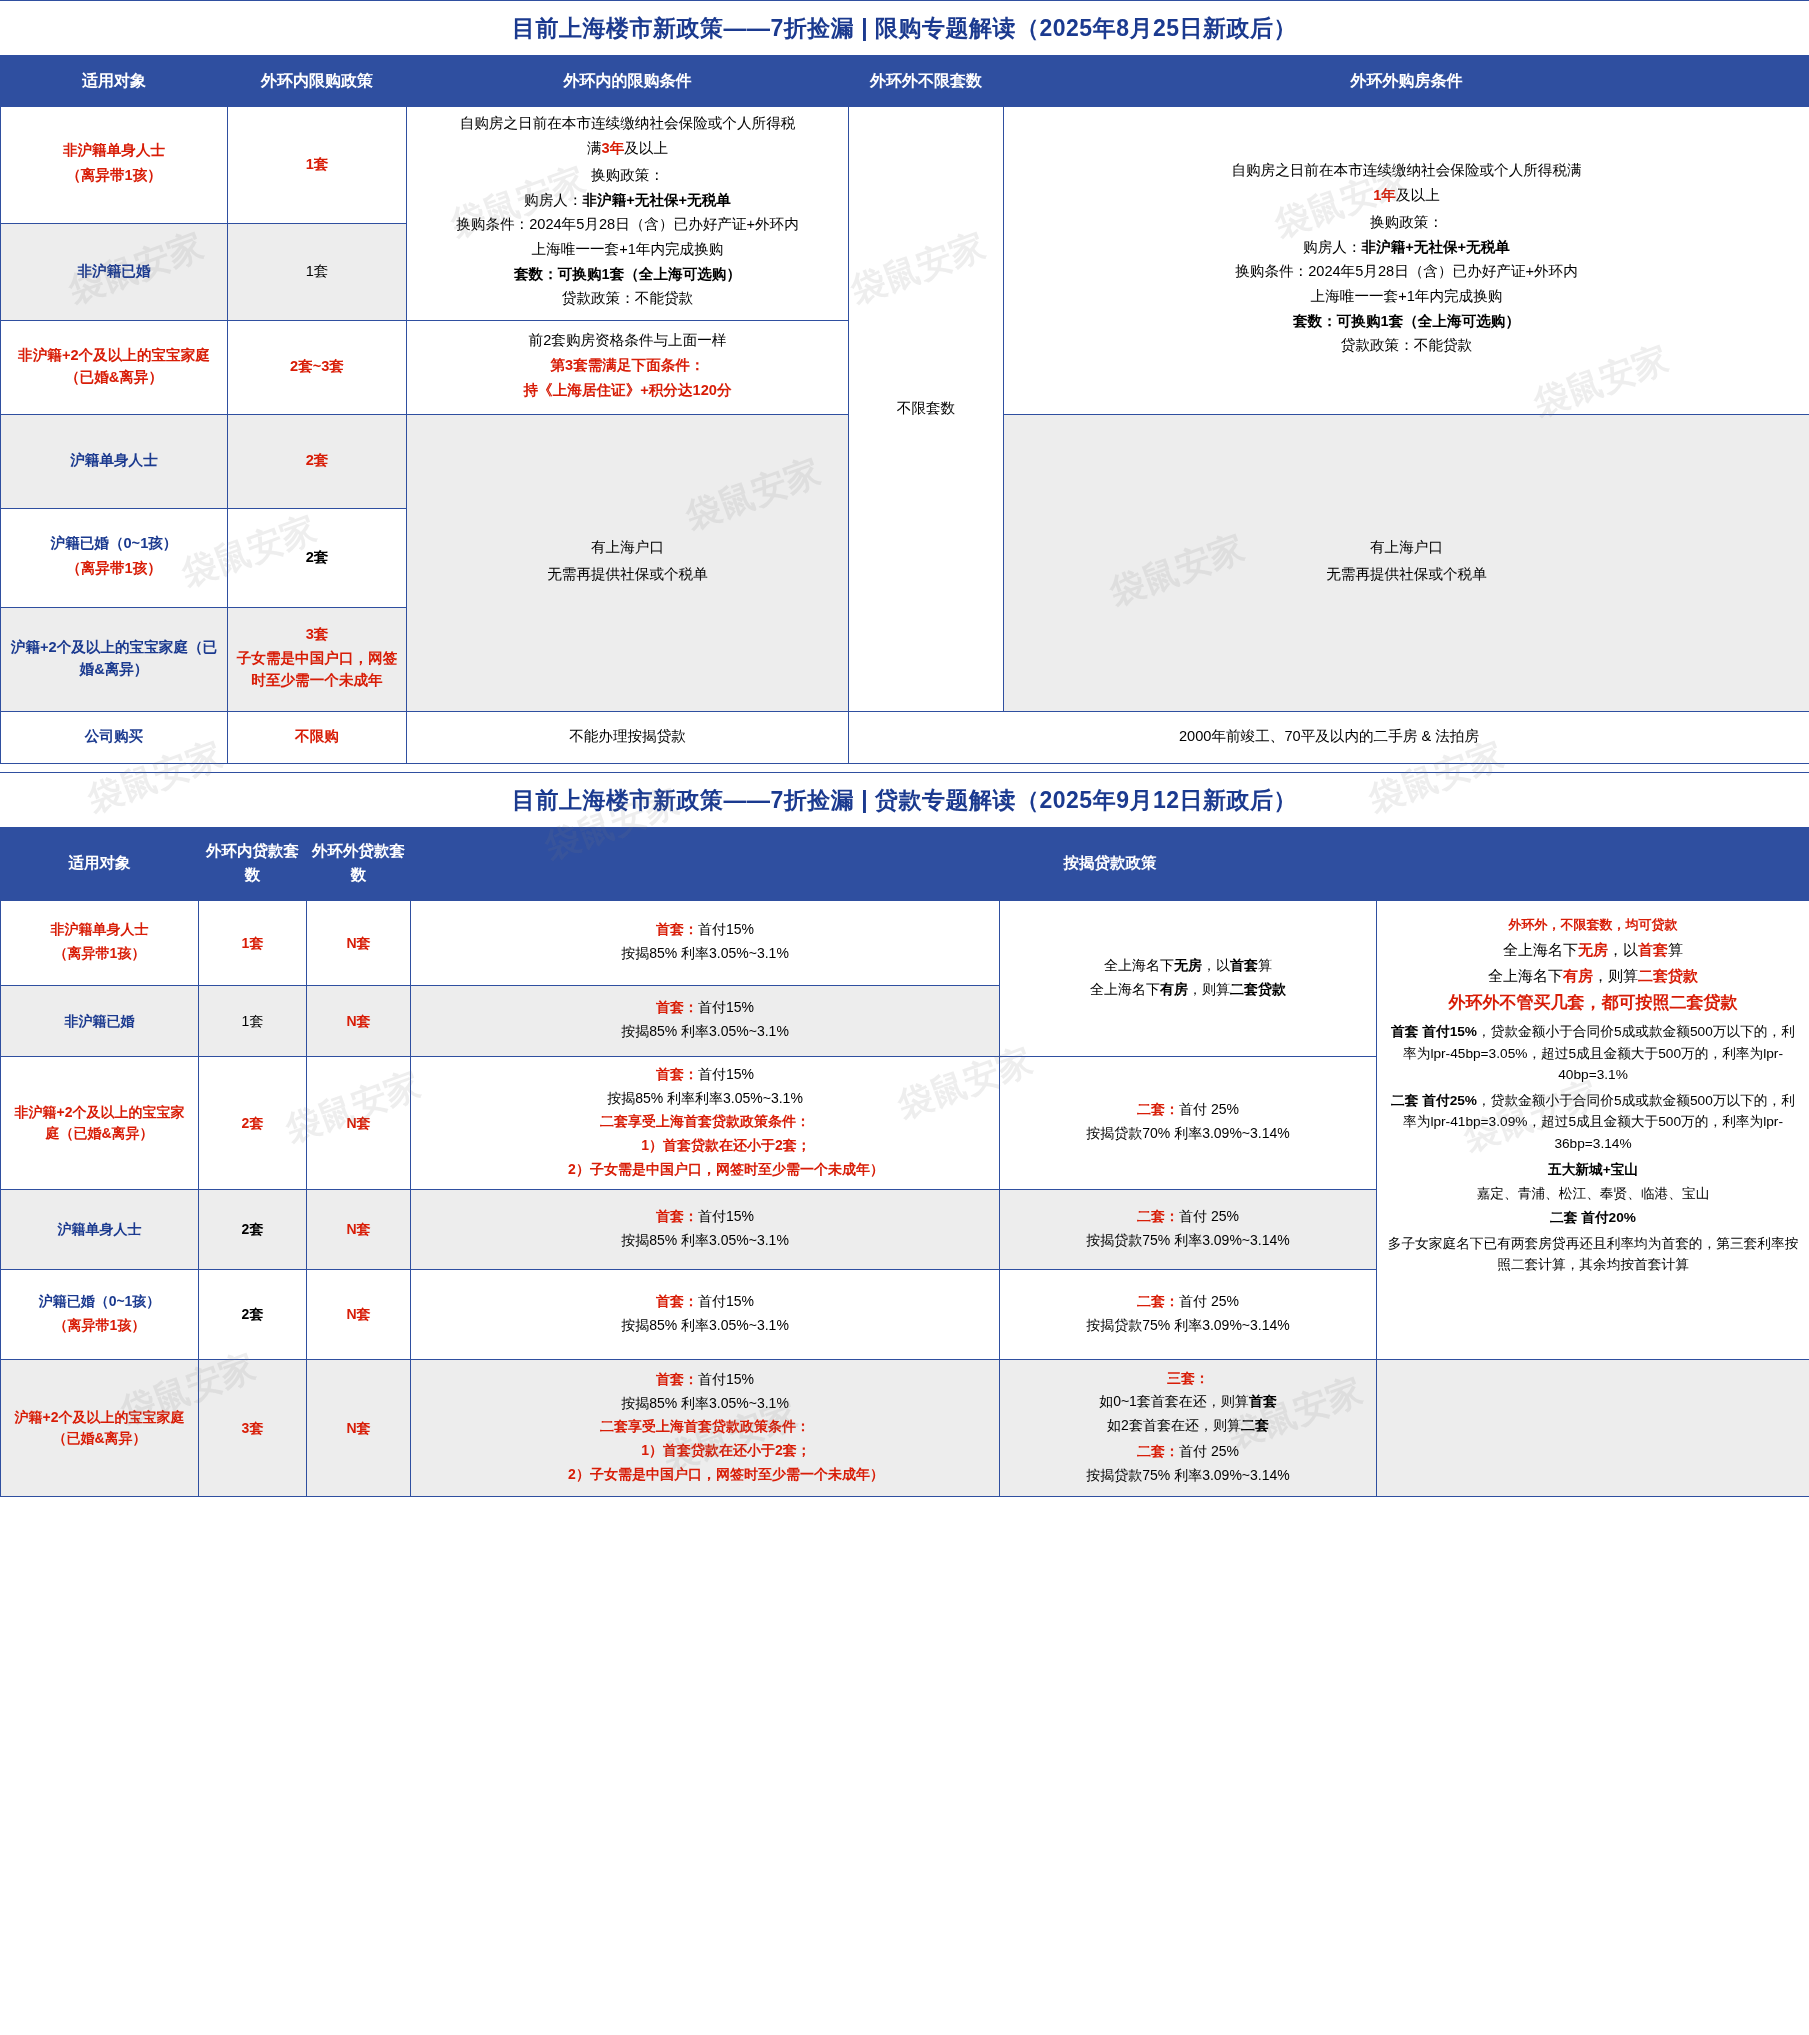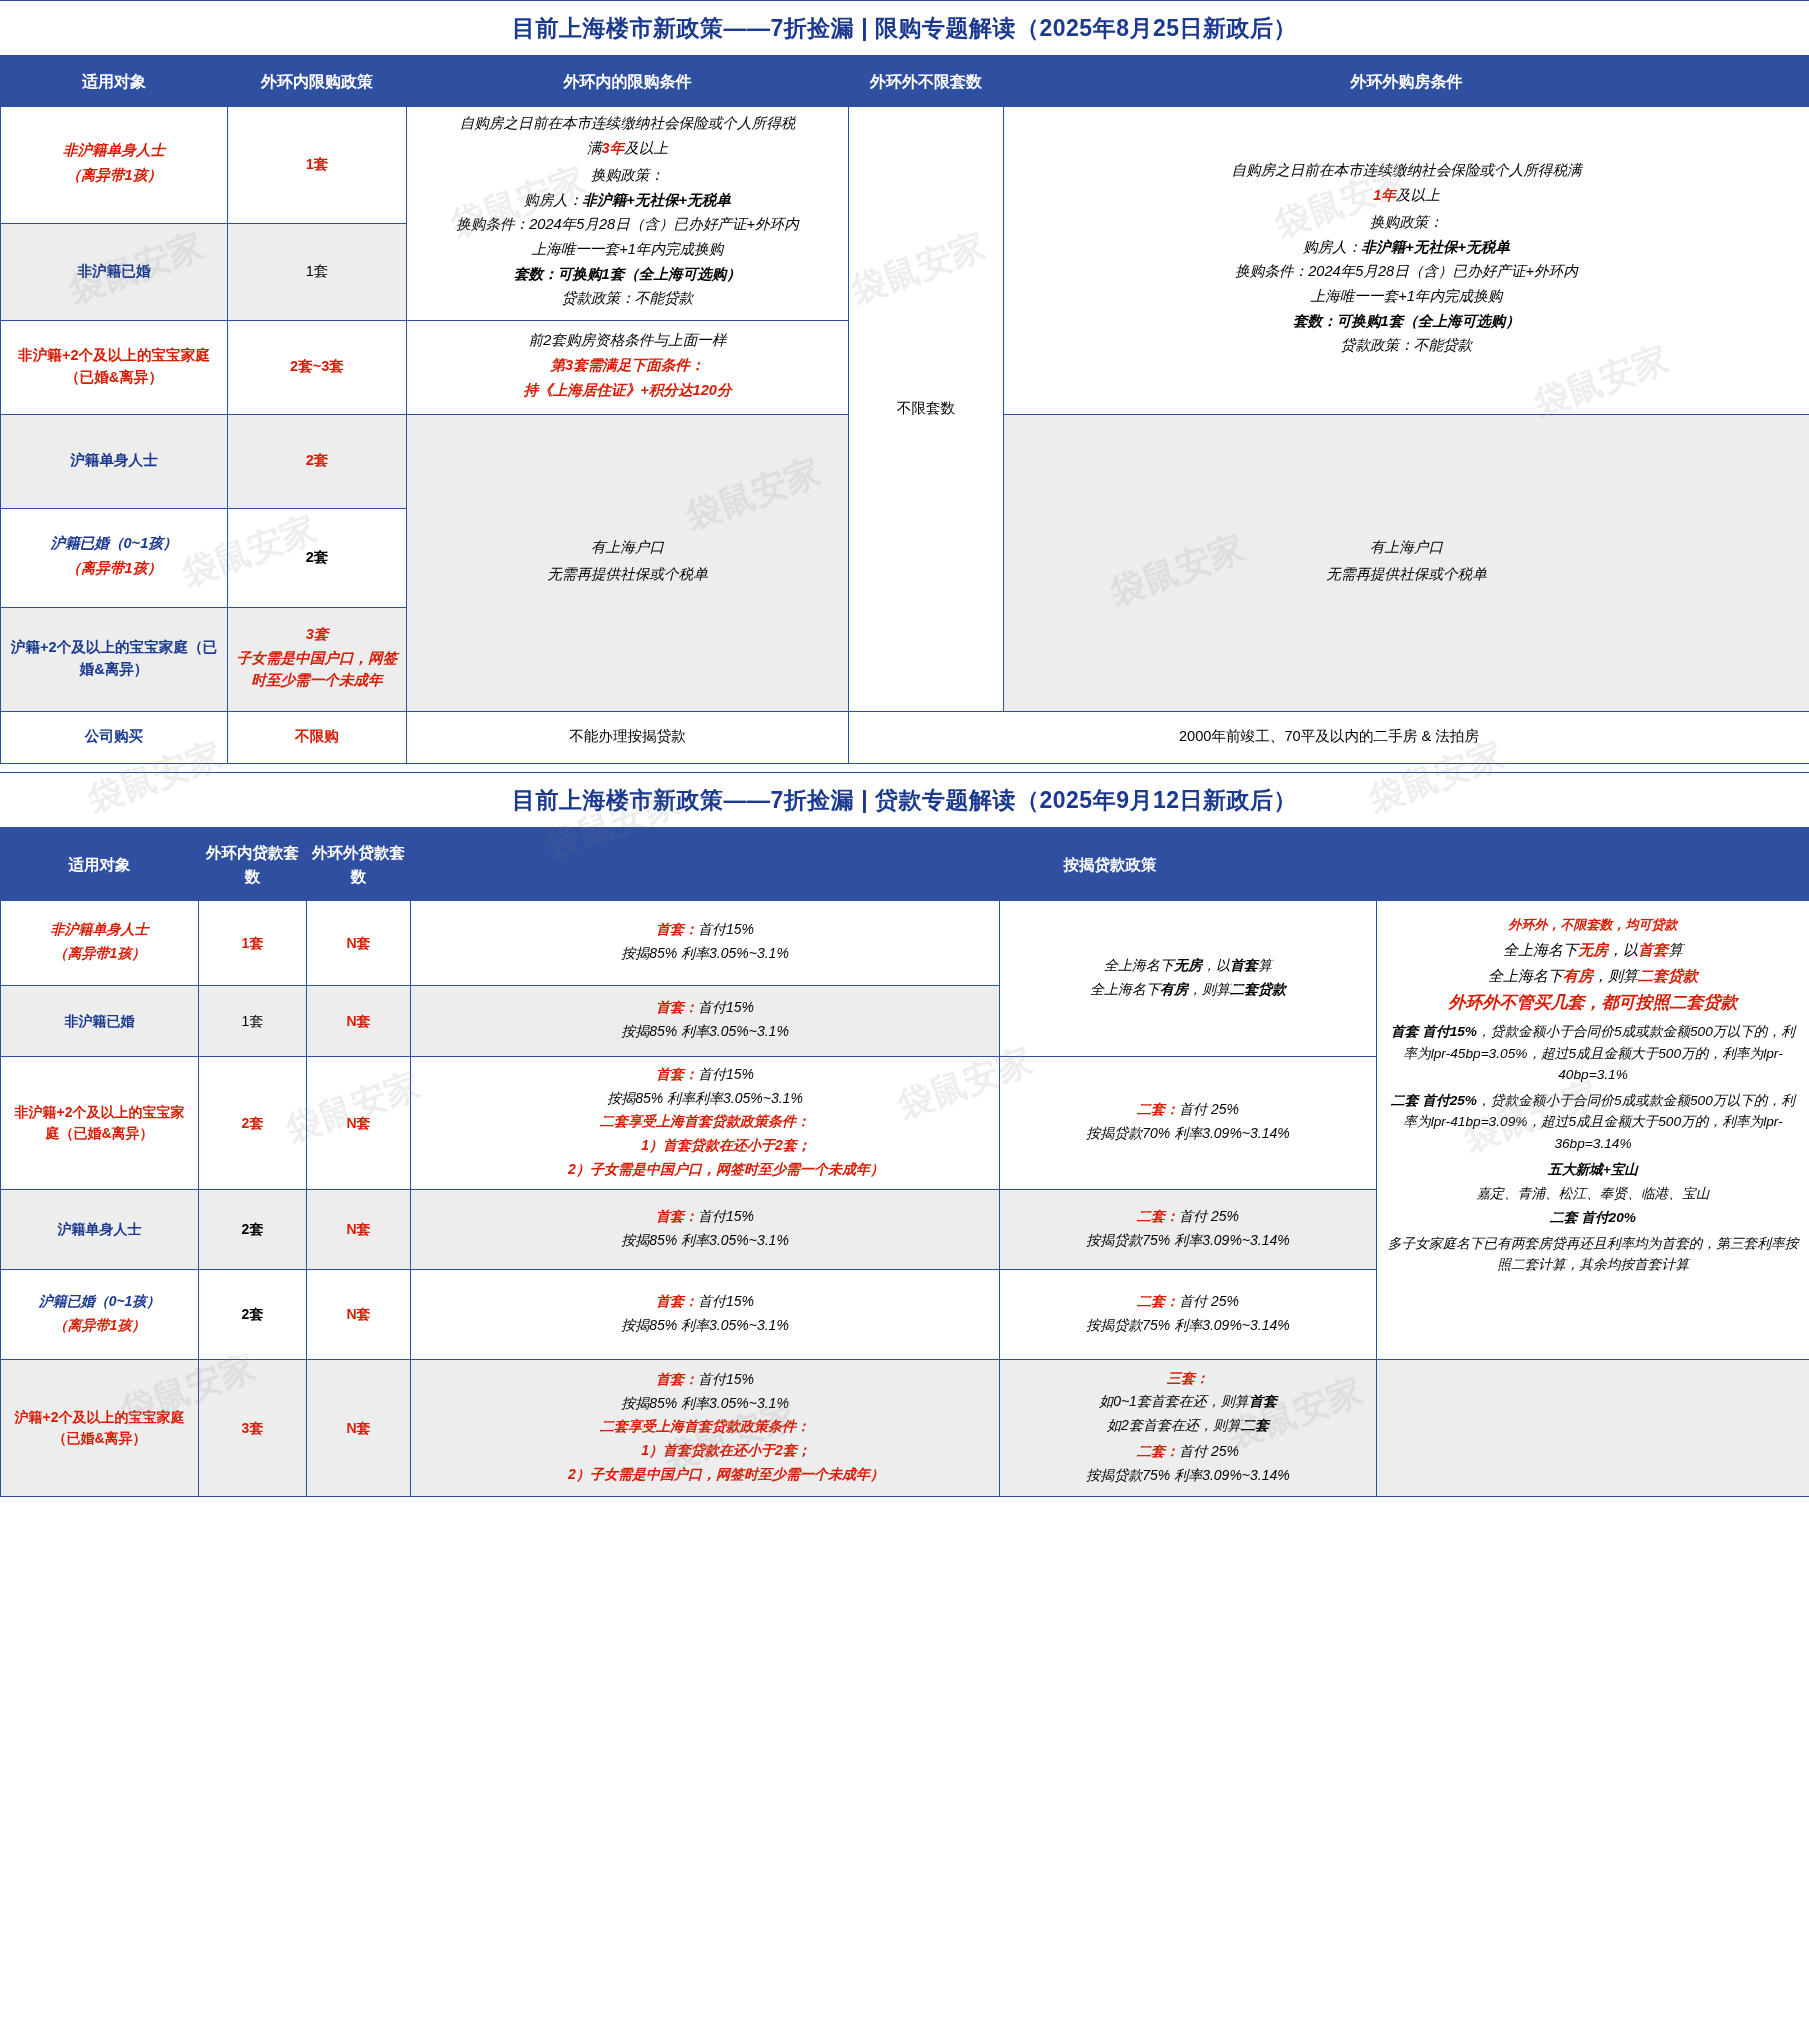--- a/index.html
+++ b/index.html
@@ -47,29 +47,30 @@
     font-size: 14.6px;
     line-height: 1.5;
     box-sizing: border-box;
   }
   table.policy thead th {
     background: #2f4fa0;
     color: #ffffff;
     font-weight: bold;
     font-size: 16px;
     padding: 12.2px 4.7px;
+    font-family: Liberation Mono, monospace;
   }
   .zebra-grey { background: #ededed; }
   .zebra-white { background: #ffffff; }
 
   .red { color: #d81d07; font-weight: bold; }
   .blue { color: #1b3a8f; font-weight: bold; }
   .bold { font-weight: bold; }
 
-  .cellblock { text-align: center; font-style: italic; }
+  .cellblock { text-align: center; }
   .cellblock p { margin: 0 0 2.8px 0; }
   .cellblock p.gap { margin-top: 5px; }
   .lefttext { text-align: center; }
 
   
   table.loan th, table.loan td {
     font-size: 14px;
   }
   table.loan thead th { font-size: 15.5px; }
 

